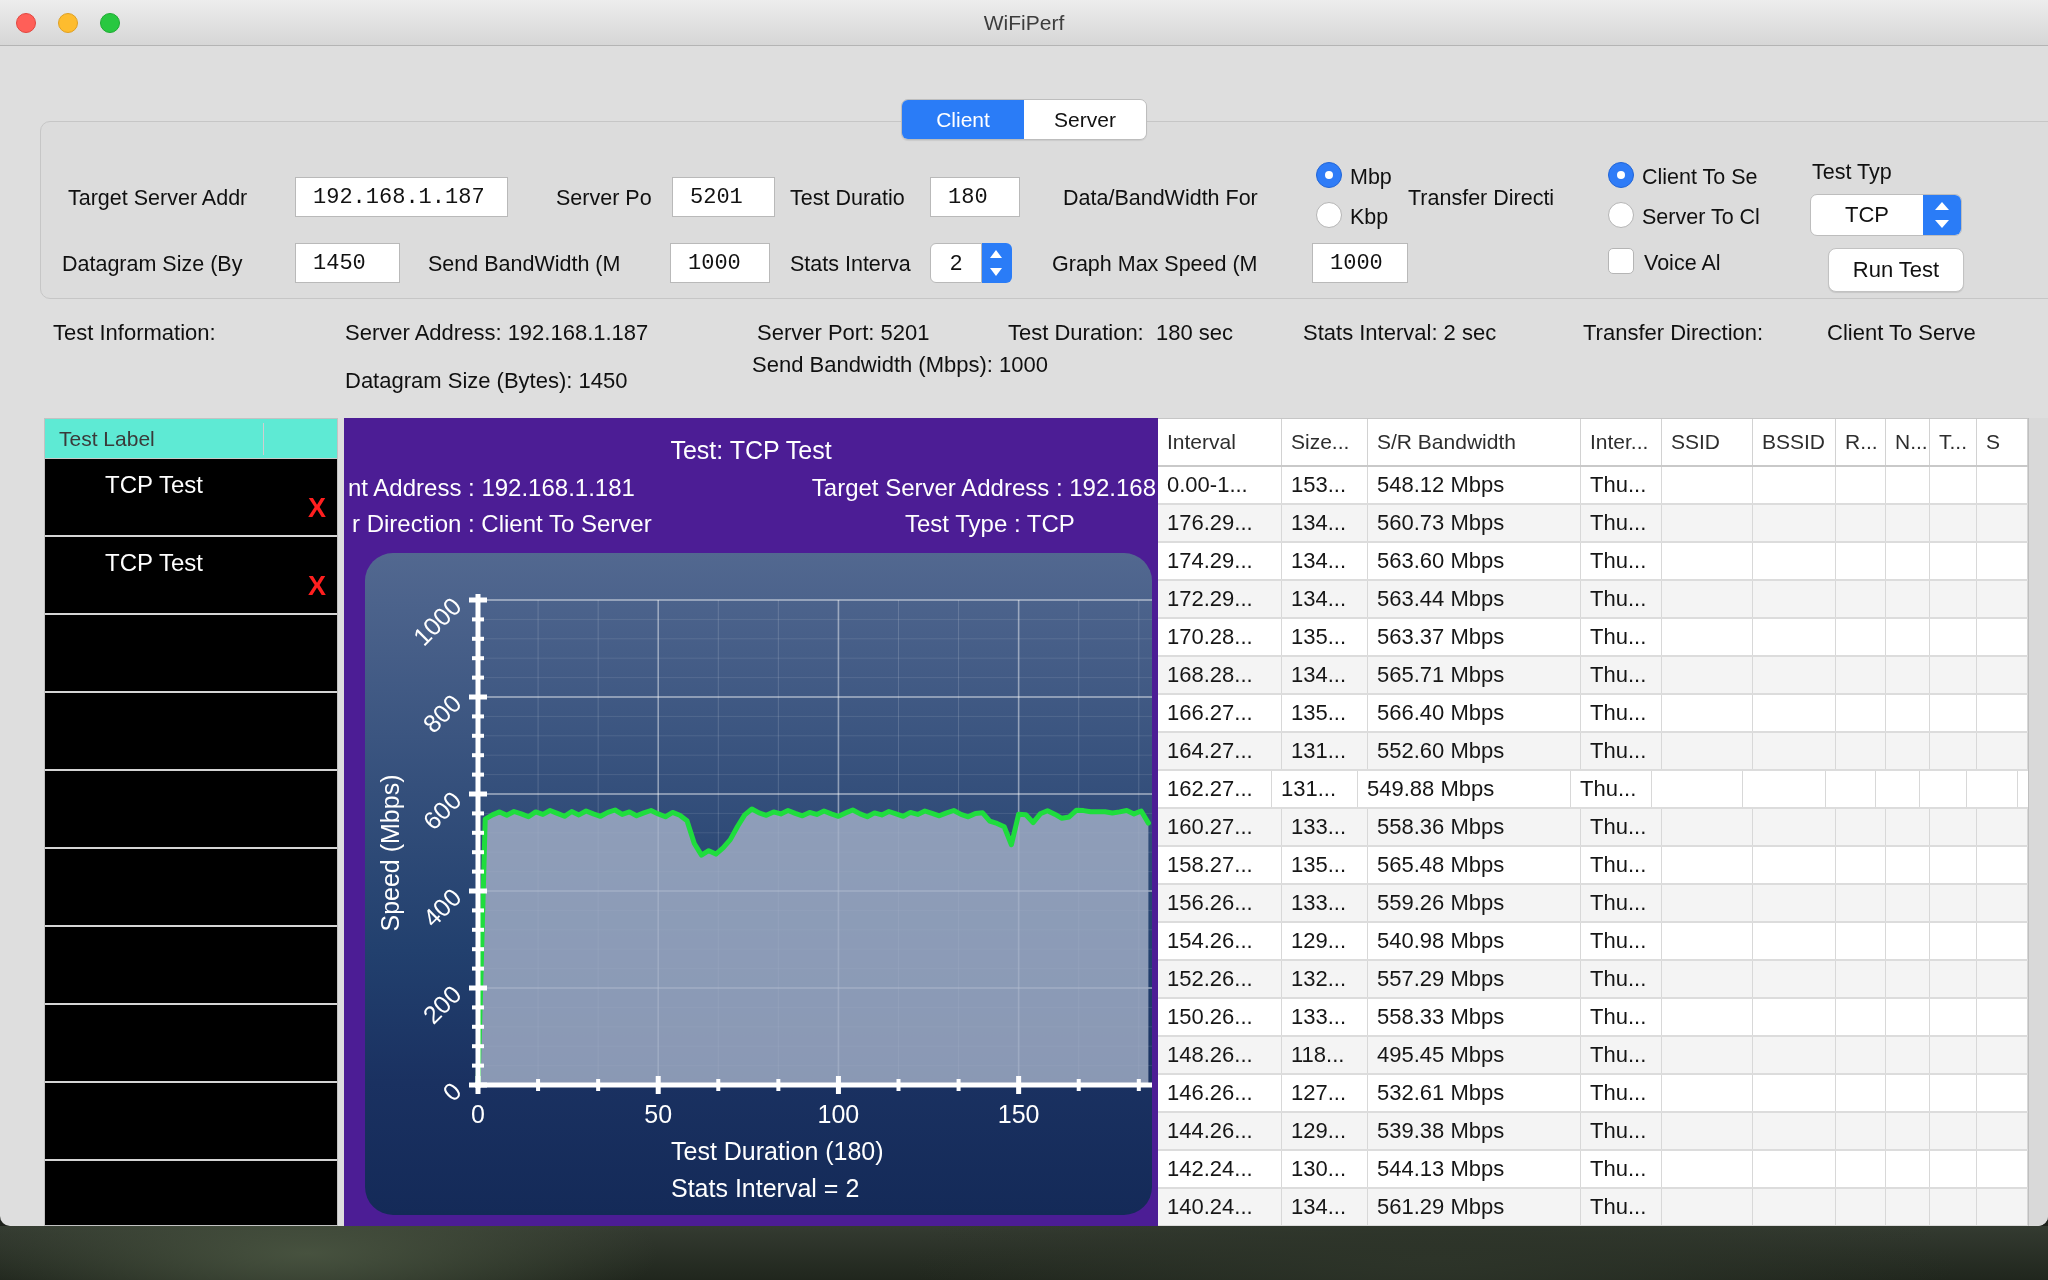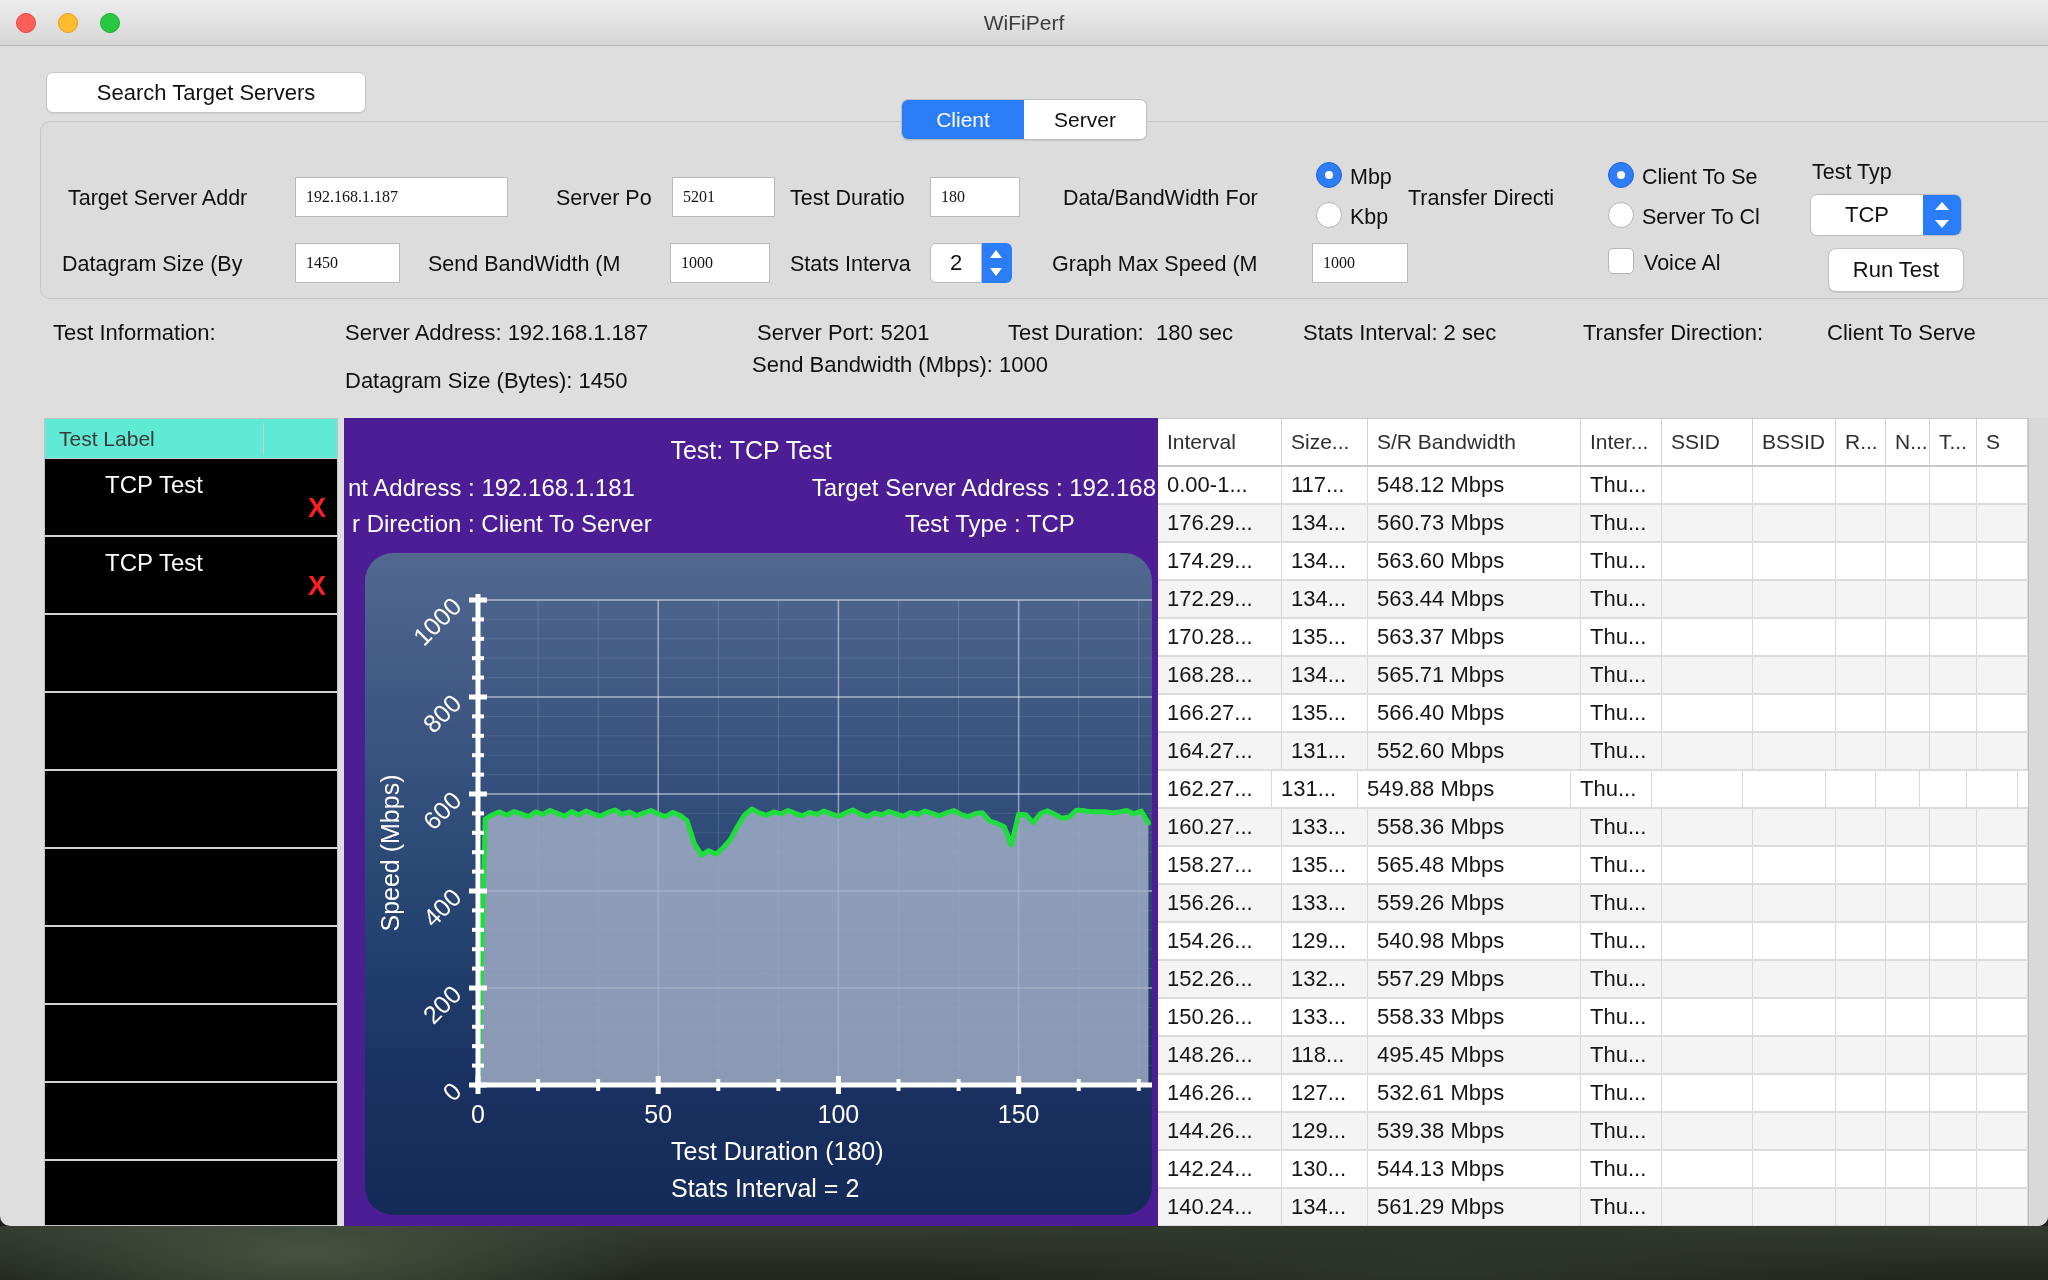--- a/index.html
+++ b/index.html
@@ -23,21 +23,21 @@
   .segmented { position:absolute; left:901px; top:99px; height:41px; display:flex;
     border:1px solid #bdbdbd; border-radius:7px; overflow:hidden; z-index:5;
     box-shadow:0 1px 1px rgba(0,0,0,.08); }
   .seg { width:122px; text-align:center; line-height:39px; font-size:21px; background:#fff; color:#111; }
   .seg.sel { background:#2a7cf7; color:#fff; }
   
   .form-panel { position:absolute; left:40px; top:121px; width:2020px; height:178px;
     border:1px solid #c6c6c6; border-radius:10px; background:#dcdcdc; }
   .flabel { position:absolute; font-size:21.5px; color:#101010; white-space:nowrap; overflow:hidden; }
   .tfield { position:absolute; height:40px; border:1px solid #b9b9b9; background:#fff;
-    font-size:16px; color:#111; padding-left:10px; font-family:Liberation Serif, serif; }
+    font-size:22px; color:#111; padding-left:17px; font-family:Liberation Mono, monospace; }
   .radio { position:absolute; width:26px; height:26px; border-radius:50%;
     background:#fff; border:1px solid #b5b5b5; }
   .radio.sel { background:#2f7cf7; border:1px solid #2065d8; }
   .radio.sel::after { content:""; position:absolute; left:8px; top:8px; width:8px; height:8px;
     border-radius:50%; background:#fff; }
   .rlabel { position:absolute; font-size:21.5px; color:#101010; white-space:nowrap; overflow:hidden; }
   .checkbox { position:absolute; width:26px; height:26px; border-radius:5px;
     background:#fff; border:1px solid #b5b5b5; }
   .dropdown { position:absolute; left:1810px; top:194px; width:152px; height:42px;
     background:#fff; border:1px solid #bdbdbd; border-radius:7px; }
@@ -105,21 +105,20 @@
 
 <div class="window">
 
   <div class="titlebar">
     <div class="light red"></div>
     <div class="light yellow"></div>
     <div class="light green"></div>
     <div class="titlebar-title">WiFiPerf</div>
   </div>
 
-  <div class="search-btn">Search Target Servers</div>
   <div class="segmented">
     <div class="seg sel">Client</div>
     <div class="seg">Server</div>
   </div>
 
   <div class="form-panel"></div>
 
   <div class="flabel" style="left:68px;top:186px;width:227px">Target Server Addr</div>
   <input class="tfield" style="left: 295px; top: 177px; width: 213px;" value="192.168.1.187">
   <div class="flabel" style="left:556px;top:186px;width:116px">Server Po</div>
@@ -311,21 +310,21 @@
         <div class="th" style="width: 91px;">SSID</div>
         <div class="th" style="width: 83px;">BSSID</div>
         <div class="th" style="width: 50px;">R...</div>
         <div class="th" style="width: 44px;">N...</div>
         <div class="th" style="width: 47px;">T...</div>
         <div class="th" style="width: 51px;">S</div>
       </div>
     <div id="tbody">
         <div class="trow">
           <div class="td" style="width: 124px;">0.00-1...</div>
-          <div class="td" style="width: 86px;">117...</div>
+          <div class="td" style="width: 86px;">153...</div>
           <div class="td" style="width: 213px;">548.12 Mbps</div>
           <div class="td" style="width: 81px;">Thu...</div>
           <div class="td" style="width: 91px;"></div>
           <div class="td" style="width: 83px;"></div>
           <div class="td" style="width: 50px;"></div>
           <div class="td" style="width: 44px;"></div>
           <div class="td" style="width: 47px;"></div>
           <div class="td" style="width: 51px;"></div>
         </div>
         <div class="trow alt">

